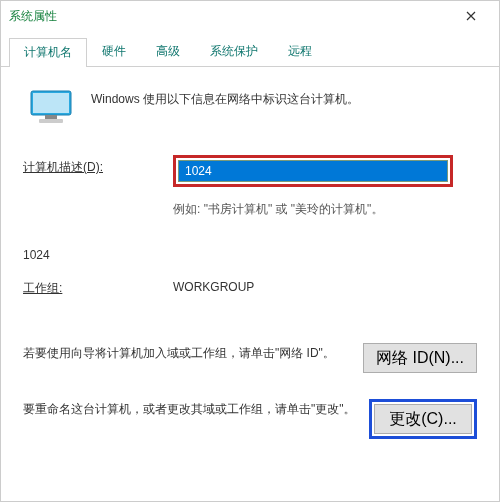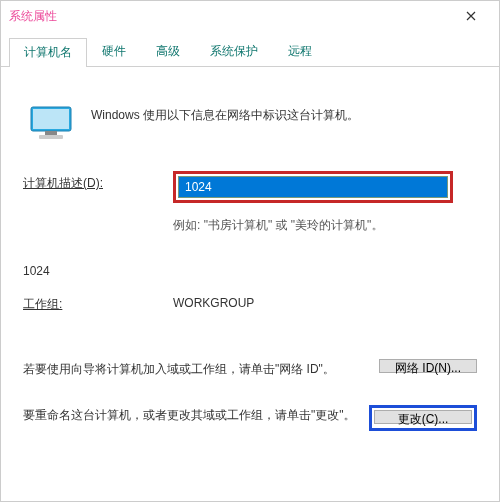--- a/index.html
+++ b/index.html
@@ -14,21 +14,21 @@
   }
   .window { width: 500px; height: 502px; border: 1px solid #ccc; background: #fff; }
 
   .titlebar {
     height: 30px;
     display: flex;
     align-items: center;
     padding: 0 8px;
     background: #fff;
   }
-  .titlebar .title { flex: 1; font-size: 12px; color: #ec4899; }
+  .titlebar .title { flex: 1; font-size: 12px; color: #15803d; }
   .close {
     width: 40px; height: 30px;
     display: flex; align-items: center; justify-content: center;
     font-size: 14px; color: #333; cursor: default;
   }
 
   .tab-strip {
     display: flex;
     padding: 6px 8px 0 8px;
     border-bottom: 1px solid #d0d0d0;
@@ -51,21 +51,20 @@
 
   .content {
     padding: 20px 22px 10px 22px;
   }
 
   .intro-row {
     display: flex;
     align-items: flex-start;
     gap: 18px;
     margin-bottom: 30px;
-    margin-top: 16px;
   }
   .monitor-icon {
     width: 44px; height: 36px; margin-left: 6px; margin-top: 2px;
     flex-shrink: 0;
   }
   .intro-text { font-size: 12px; color: #333; padding-top: 4px; }
 
   .form-row {
     display: flex;
     margin-bottom: 14px;
@@ -117,23 +116,23 @@
   .action-text {
     flex: 1;
     font-size: 12px;
     color: #333;
     line-height: 1.7;
   }
   .btn-wrap { flex-shrink: 0; }
   .btn-wrap.hl { border: 3px solid #1d4ed8; padding: 2px; }
   .win-btn {
     min-width: 98px;
-    height: 14px;
+    height: 30px;
     padding: 0 12px;
-    font-size: 12px;
+    font-size: 16px;
     font-family: inherit;
     background: #e1e1e1;
     border: 1px solid #adadad;
     cursor: default;
   }
 
   svg.monitor { width: 44px; height: 36px; }
 </style>
 </head>
 <body>

